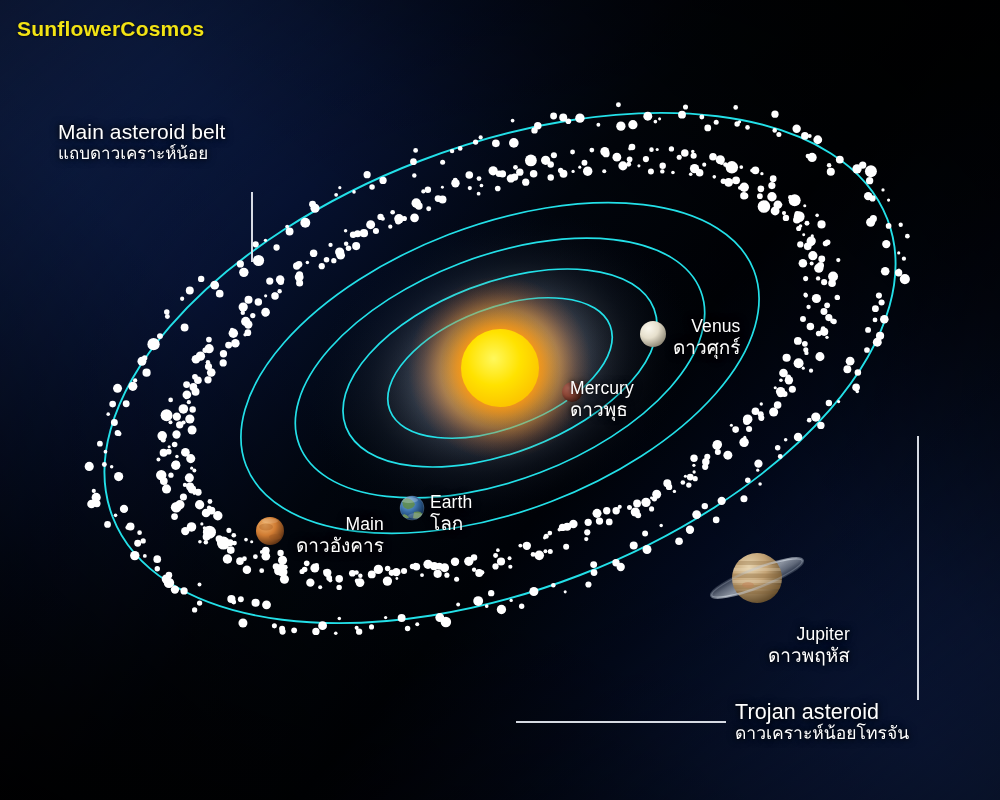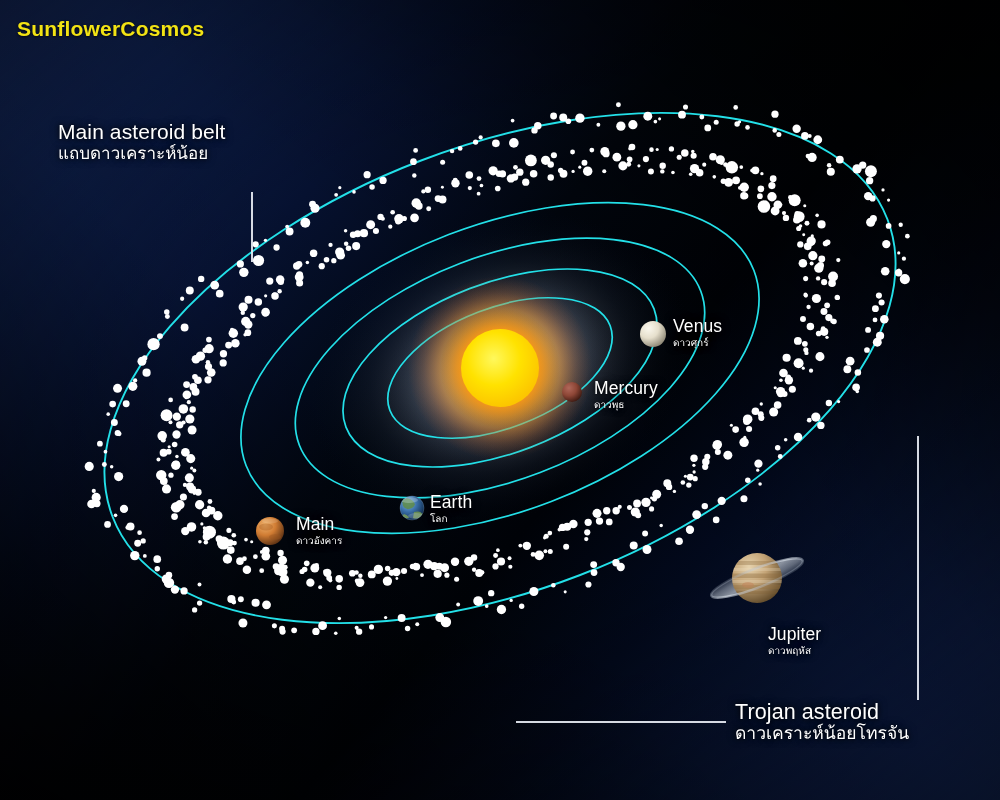--- a/index.html
+++ b/index.html
@@ -59,39 +59,39 @@
   .lbl {
     position: absolute;
     color: #ffffff;
     white-space: nowrap;
     text-shadow: 0 0 4px rgba(0,0,0,0.85), 0 0 9px rgba(0,0,0,0.6);
     line-height: 1.12;
   }
   .lbl .en { display: block; font-size: 21px; font-weight: 400; letter-spacing: .1px; }
   .lbl .th { display: block; font-size: 17px; font-weight: 400; }
 
-  .lbl-planet .en { font-size: 17.5px; }
-  .lbl-planet .th { font-size: 10px; }
+  .lbl-planet .en { font-size: 17.5px; text-align: right; }
+  .lbl-planet .th { font-size: 19px; }
 
   #brand {
     position: absolute;
     left: 17px; top: 17px;
     color: #f2e314;
     font-size: 21px;
     font-weight: bold;
     letter-spacing: .2px;
     text-shadow: 0 1px 3px rgba(0,0,0,0.8);
   }
   #lbl-belt     { left: 58px;  top: 120px; }
   #lbl-trojan   { left: 735px; top: 700px; }
   #lbl-trojan .en { font-size: 21.5px; }
   #lbl-trojan .th { font-size: 17.5px; }
 
   #lbl-venus    { left: 673px; top: 317px; }
-  #lbl-mercury  { left: 594px; top: 379px; }
+  #lbl-mercury  { left: 570px; top: 379px; }
   #lbl-earth    { left: 430px; top: 493px; }
   #lbl-mars     { left: 296px; top: 515px; }
   #lbl-jupiter  { left: 768px; top: 604px; margin-top: 21px; }
 </style>
 </head>
 <body>
 
 <div id="stage">
 
   <div class="bg-base"></div>

